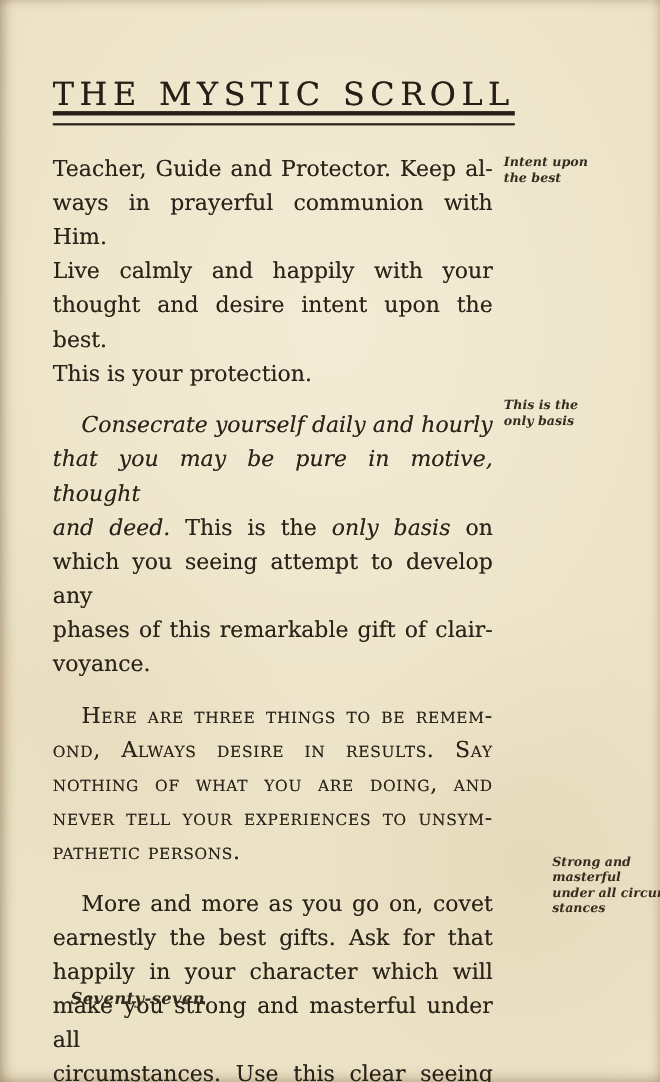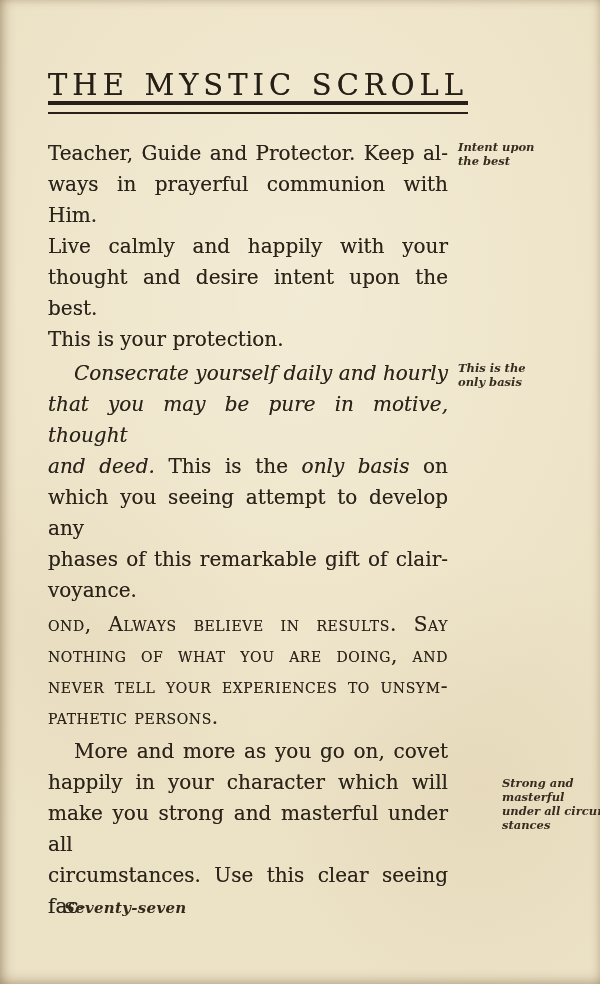--- a/index.html
+++ b/index.html
@@ -47,21 +47,21 @@
 
   .body-col {
     position: absolute;
     left: 48px; top: 138px; width: 400px;
     font-size: 20px;
     line-height: 31px;
     text-shadow: 0 0 0.5px rgba(43,35,25,0.55);
   }
 
   .para { margin: 0; }
-  .para + .para { margin-top: 3px; }
+  .para + .para { margin-top: 16px; }
 
   .ln {
     text-align: justify;
     text-align-last: justify;
     text-justify: inter-word;
     min-height: 31px;
   }
   .ln.end {
     text-align: right;
     text-align-last: left;
@@ -120,28 +120,30 @@
         <span>This is the</span>
         <span class="it">only basis</span>
         <span>on</span>
       </div>
       <div class="ln">which you seeing attempt to develop any</div>
       <div class="ln">phases of this remarkable gift of clair-</div>
       <div class="ln end">voyance.</div>
     </div>
 
     <div class="para sc">
-      <div class="ln">ond, Always believe in results. Say</div>
+      <div class="ln indent">Here are three things to be remem-</div>
+      <div class="ln">ond, Always desire in results. Say</div>
       <div class="ln">nothing of what you are doing, and</div>
       <div class="ln">never tell your experiences to unsym-</div>
       <div class="ln end">pathetic persons.</div>
     </div>
 
     <div class="para">
       <div class="ln indent">More and more as you go on, covet</div>
+      <div class="ln">earnestly the best gifts. Ask for that</div>
       <div class="ln">happily in your character which will</div>
       <div class="ln">make you strong and masterful under all</div>
       <div class="ln">circumstances. Use this clear seeing fac-</div>
 
     </div>
 
   </div>
 
   <div class="margin-note note-1">
     <div>Intent upon</div>

